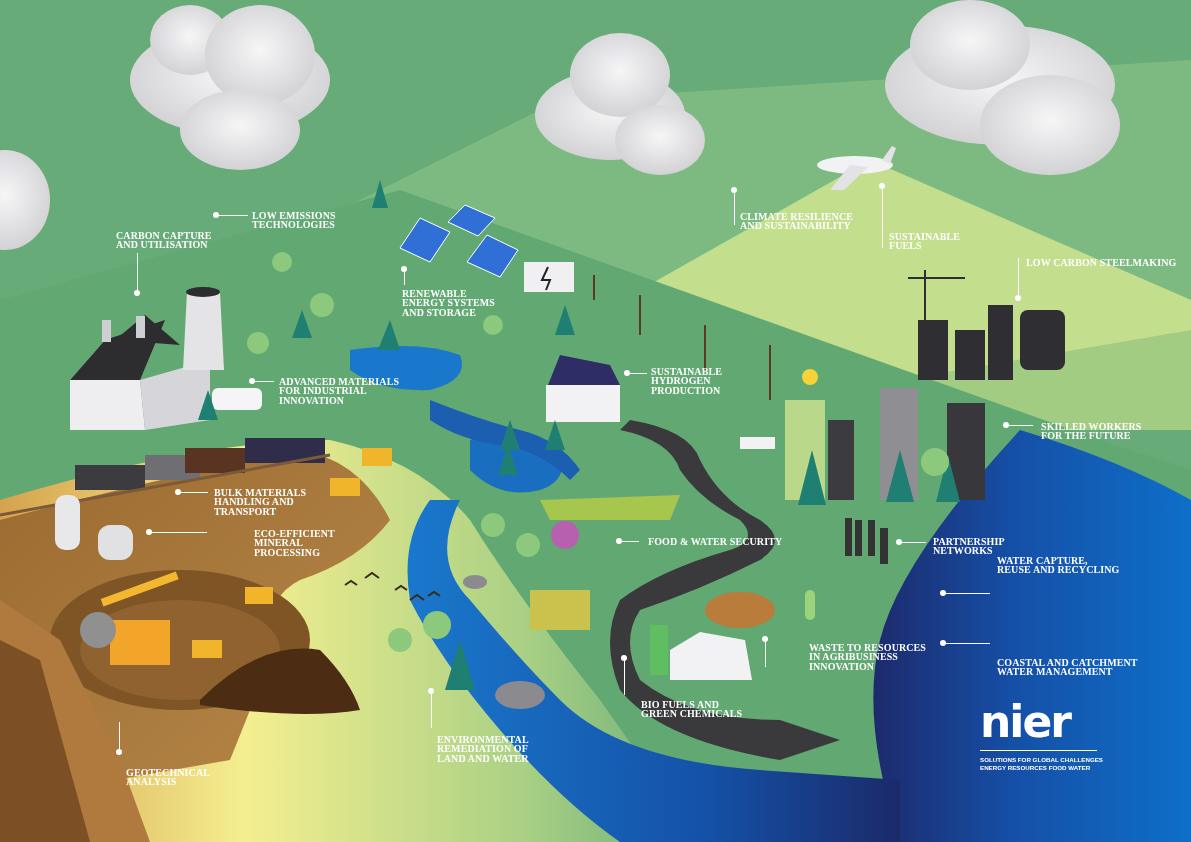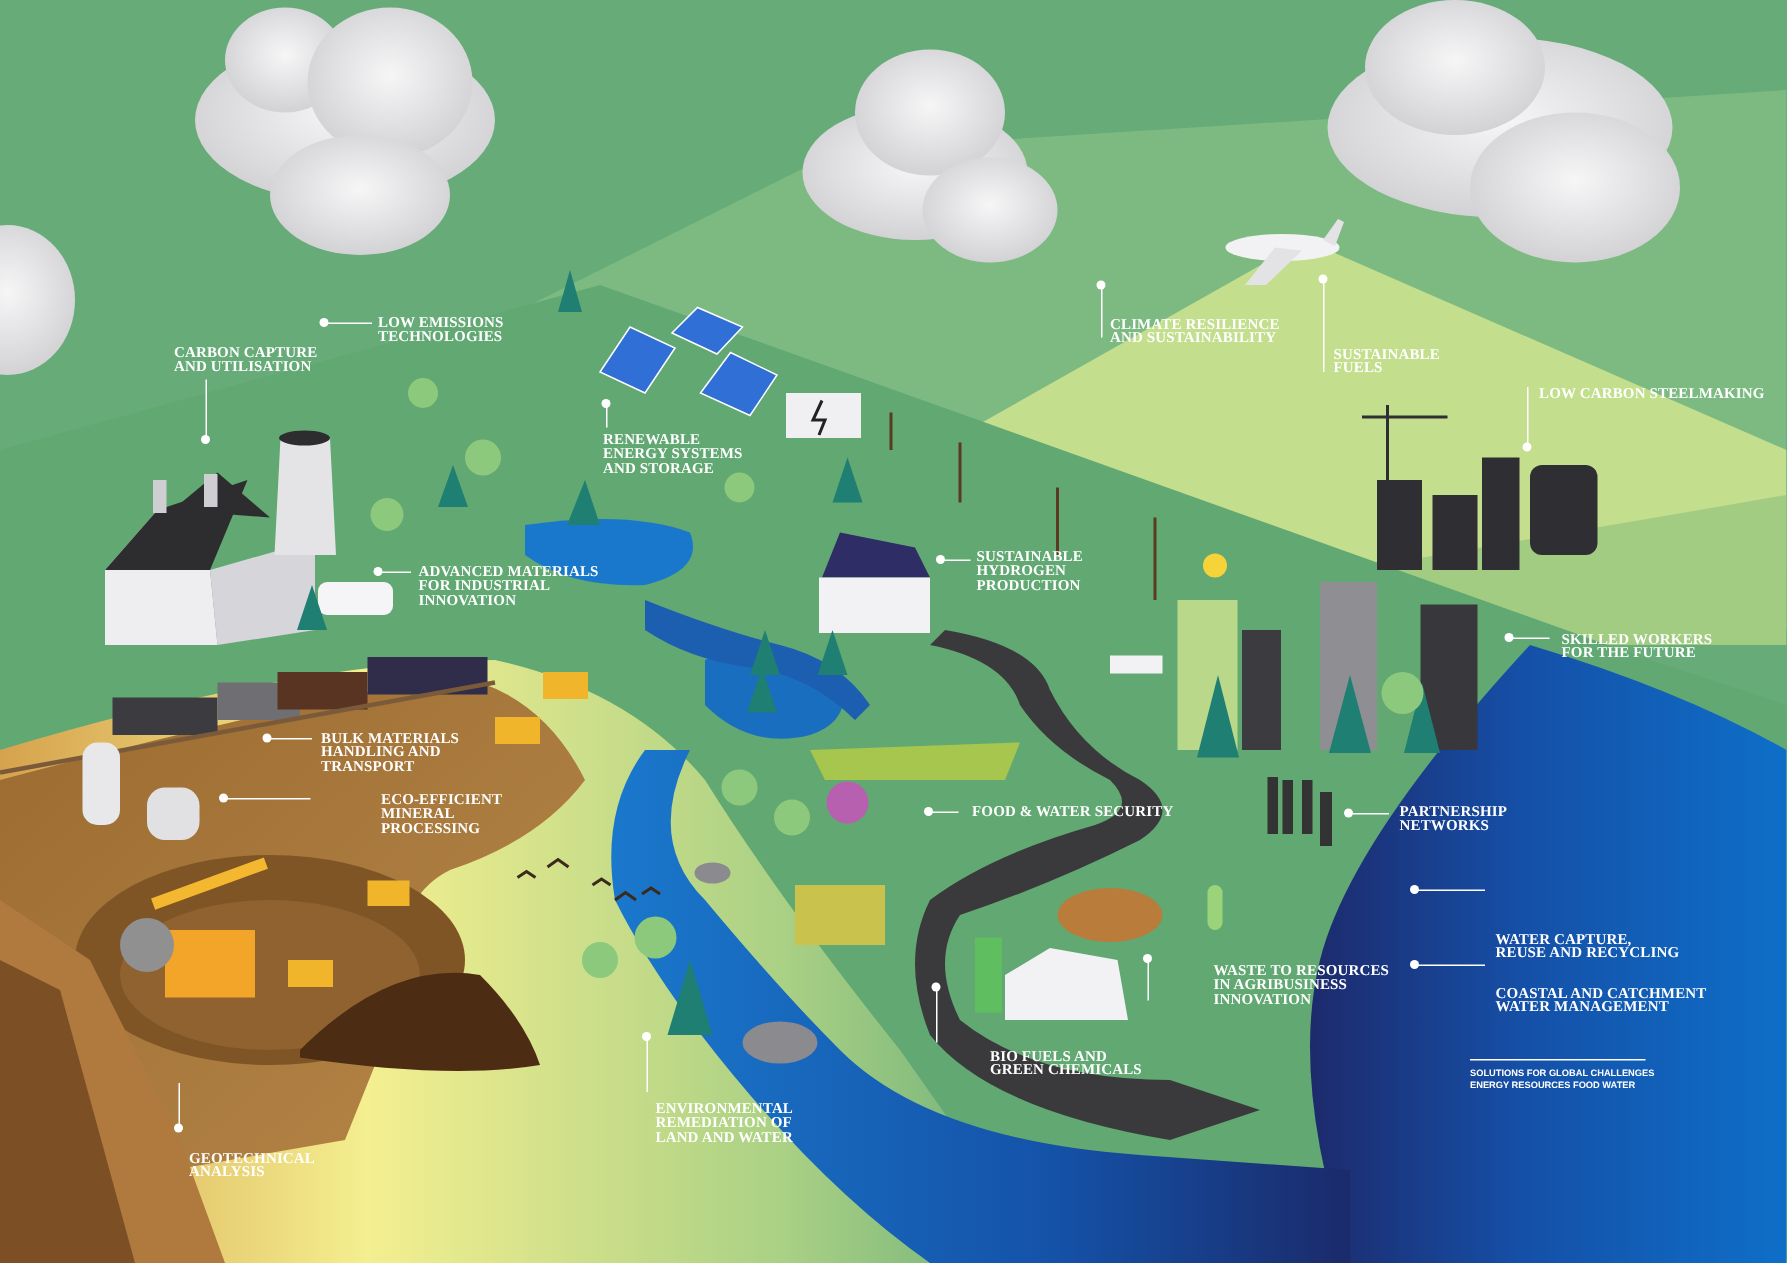--- a/index.html
+++ b/index.html
@@ -345,21 +345,21 @@
 
   <div class="dot" style="left:896px;top:539px;"></div>
   <div class="hline" style="left:901px;top:542px;width:25px;"></div>
   <div class="label" style="left:933px;top:537px;">
     <span>PARTNERSHIP</span>
     <span>NETWORKS</span>
   </div>
 
   <div class="dot" style="left:940px;top:590px;"></div>
   <div class="hline" style="left:945px;top:593px;width:45px;"></div>
-  <div class="label" style="left:997px;top:622px;">
+  <div class="label" style="left:997px;top:556px;">
     <span>WATER CAPTURE,</span>
     <span>REUSE AND RECYCLING</span>
   </div>
 
   <div class="dot" style="left:940px;top:640px;"></div>
   <div class="hline" style="left:945px;top:643px;width:45px;"></div>
   <div class="label" style="left:997px;top:658px;">
     <span>COASTAL AND CATCHMENT</span>
     <span>WATER MANAGEMENT</span>
   </div>
@@ -367,39 +367,40 @@
   <div class="dot" style="left:762px;top:636px;"></div>
   <div class="vline" style="left:765px;top:641px;height:26px;"></div>
   <div class="label" style="left:773px;top:643px;margin-left:36px;">
     <span>WASTE TO RESOURCES</span>
     <span>IN AGRIBUSINESS</span>
     <span>INNOVATION</span>
   </div>
 
   <div class="dot" style="left:621px;top:655px;"></div>
   <div class="vline" style="left:624px;top:660px;height:35px;"></div>
-  <div class="label" style="left:660px;top:700px;">
+  <div class="label" style="left:641px;top:700px;">
     <span>BIO FUELS AND</span>
     <span>GREEN CHEMICALS</span>
   </div>
 
   <div class="vline" style="left:119px;top:722px;height:30px;"></div>
   <div class="dot" style="left:116px;top:749px;"></div>
   <div class="label" style="left:126px;top:723px;margin-top:45px;">
     <span>GEOTECHNICAL</span>
     <span>ANALYSIS</span>
   </div>
 
   <div class="dot" style="left:428px;top:688px;"></div>
   <div class="vline" style="left:431px;top:693px;height:35px;"></div>
   <div class="label" style="left:437px;top:735px;">
     <span>ENVIRONMENTAL</span>
     <span>REMEDIATION OF</span>
     <span>LAND AND WATER</span>
   </div>
 
   <div id="logo">
+    <div class="word">nier</div>
     <div class="rule"></div>
     <div class="tag">SOLUTIONS FOR GLOBAL CHALLENGES</div>
     <div class="tag">ENERGY RESOURCES FOOD WATER</div>
   </div>
 
 </div>
 
 </body></html>

